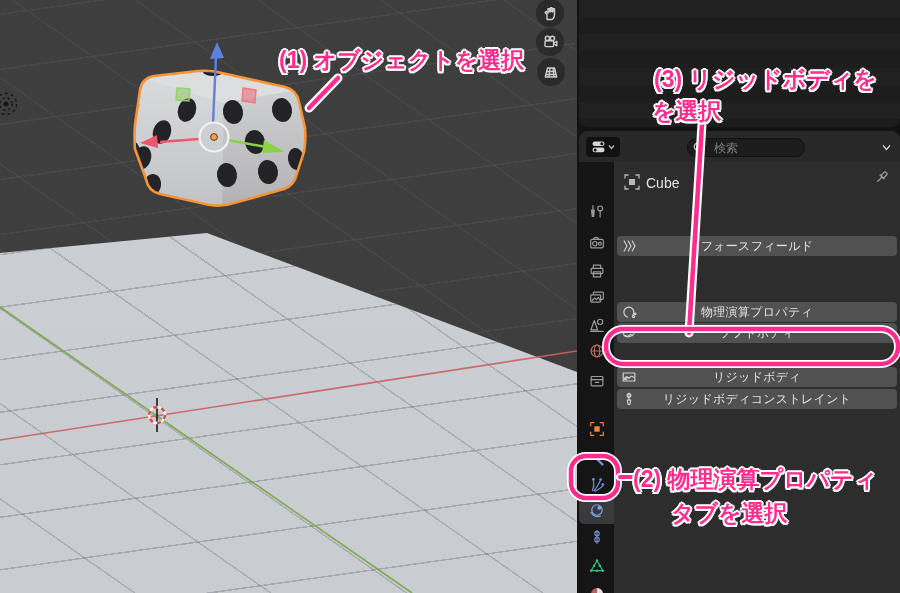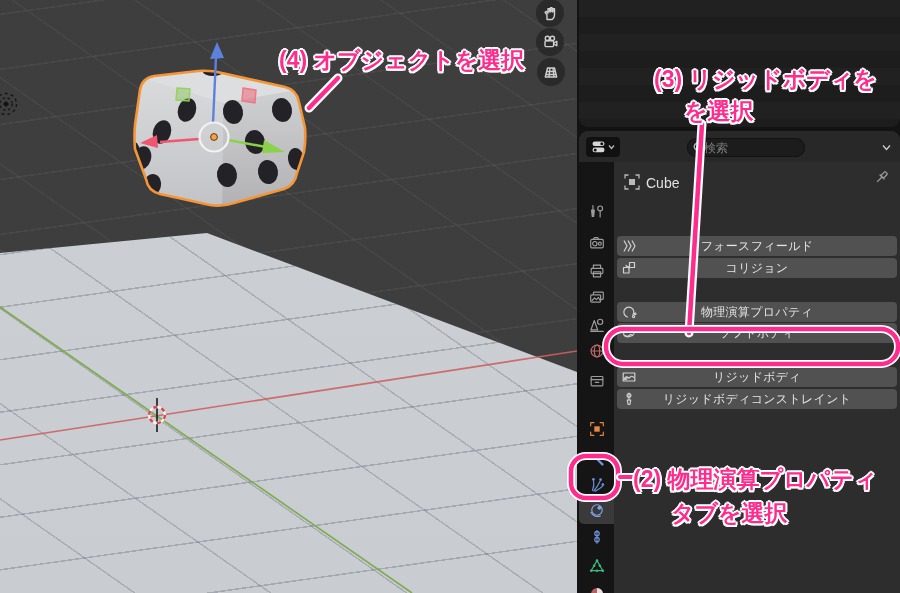--- a/index.html
+++ b/index.html
@@ -47,21 +47,21 @@
     position:absolute;left:7px;top:6px;width:34px;height:20px;background:#111;
     border-radius:4px;display:flex;align-items:center;justify-content:center;gap:1px;
   }
   .search{
     position:absolute;left:108px;top:7px;width:118px;height:19px;background:#1c1c1c;
     border:1px solid #121212;border-radius:9px;display:flex;align-items:center;box-sizing:border-box;
   }
   .search svg{margin-left:5px;flex:none;}
   .search input{
     background:transparent;border:none;outline:none;color:#cfcfcf;font-size:12px;width:85px;
-    font-family:inherit;margin-left:0;padding:0;
+    font-family:inherit;margin-left:10px;padding:0;
   }
   .search input::placeholder{color:#7d7d7d;}
   .hdr-chevron{position:absolute;left:296px;top:6px;width:22px;height:20px;display:flex;align-items:center;justify-content:center;}
   .tabcol{position:absolute;left:0;top:31px;width:35px;bottom:0;background:#151515;}
   .tab{position:absolute;left:0;width:35px;height:28px;display:flex;align-items:center;justify-content:center;}
   .tab.active{background:#3a3a3a;border-radius:5px 0 0 5px;}
   .tab svg{stroke-width:1.3;fill:none;stroke-linecap:round;stroke-linejoin:round;}
   .content{position:absolute;left:35px;top:31px;right:0;bottom:0;background:#2d2d2d;}
   .crumb-icon{position:absolute;left:8px;top:10px;}
   .crumb-label{position:absolute;left:32px;top:13px;font-size:14px;color:#e0e1e2;}
@@ -331,30 +331,20 @@
     </svg>
 
     <div class="pbtn" style="top:74px">
       <span class="picon">
         <svg width="16" height="16" viewBox="0 0 16 16">
             <path d="M3.2 3 l2.8 5 -2.8 5 M7.2 3 l2.8 5 -2.8 5 M11.2 3 l2.8 5 -2.8 5"></path>
           </svg>
       </span>
       <span class="plabel">フォースフィールド</span>
     </div>
-    <div class="pbtn" style="top:96px">
-      <span class="picon">
-        <svg width="16" height="16" viewBox="0 0 16 16">
-            <rect x="2.5" y="7.5" width="5.5" height="5.5"></rect>
-            <rect x="8.5" y="2.5" width="5" height="5"></rect>
-            <path d="M7 6.5 l1.5 1.5 M5 5.5 l1 1"></path>
-          </svg>
-      </span>
-      <span class="plabel">コリジョン</span>
-    </div>
     <div class="pbtn" style="top:140px">
       <span class="picon">
         <svg width="16" height="16" viewBox="0 0 16 16">
             <path d="M11.8 11.2 A5 5 0 1 0 6.5 13"></path>
             <circle cx="12.6" cy="12.6" r="1.1"></circle>
             <circle cx="14.2" cy="9.8" r=".8"></circle>
           </svg>
       </span>
       <span class="plabel">物理演算プロパティ</span>
     </div>
@@ -398,17 +388,17 @@
     <path d="M702,124 L689,333" stroke="#ff2b8d" stroke-width="4.5"></path>
     <rect x="606" y="329" width="292" height="35" rx="17" stroke="#ffffff" stroke-width="8"></rect>
     <rect x="606" y="329" width="292" height="35" rx="17" stroke="#ff2b8d" stroke-width="4.5"></rect>
     <rect x="571" y="456" width="47" height="42" rx="15" stroke="#ffffff" stroke-width="8"></rect>
     <rect x="571" y="456" width="47" height="42" rx="15" stroke="#ff2b8d" stroke-width="4.5"></rect>
     <path d="M620,477 L634,477" stroke="#ffffff" stroke-width="8"></path>
     <path d="M620,477 L634,477" stroke="#ff2b8d" stroke-width="4"></path>
   </g>
 </svg>
 
-<div class="anno-text" style="left:279px;top:45px">(4) オブジェクトを選択</div>
+<div class="anno-text" style="left:279px;top:45px">(1) オブジェクトを選択</div>
 <div class="anno-text" style="left:654px;top:64px">(3) リジッドボディを</div>
-<div class="anno-text" style="left:684px;top:96px">を選択</div>
+<div class="anno-text" style="left:652px;top:96px">を選択</div>
 <div class="anno-text" style="left:633px;top:464px">(2) 物理演算プロパティ</div>
 <div class="anno-text" style="left:671px;top:498px">タブを選択</div>
 
 </body></html>

